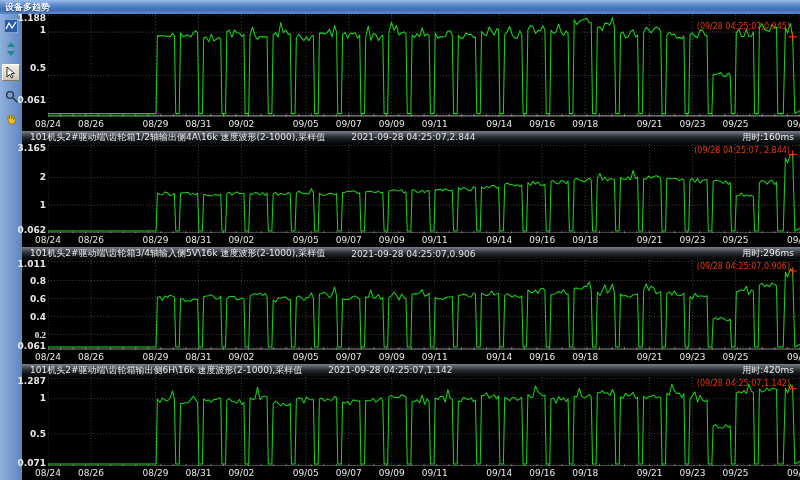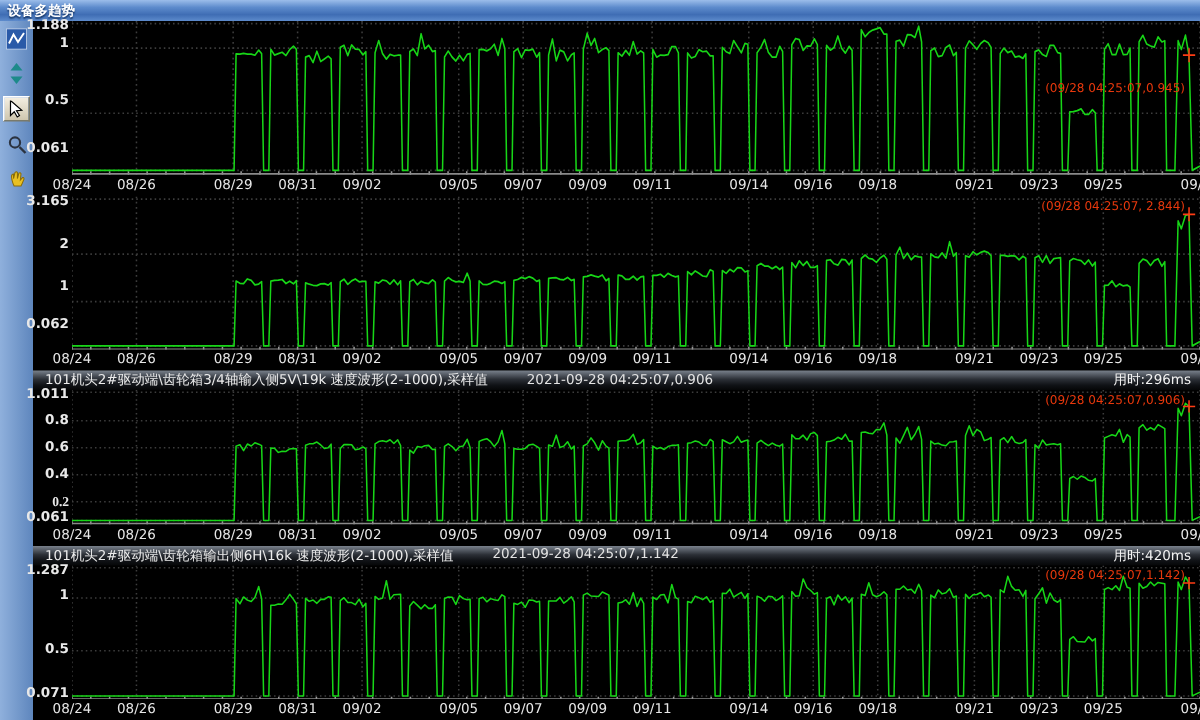--- a/index.html
+++ b/index.html
@@ -166,21 +166,21 @@
                 <line class="tickmin" x1="687.9" y1="86" x2="687.9" y2="88"></line>
                 <line class="tickmin" x1="700.1" y1="86" x2="700.1" y2="88"></line>
                 <line class="tickmin" x1="712.4" y1="86" x2="712.4" y2="88"></line>
                 <line class="tickmin" x1="724.7" y1="86" x2="724.7" y2="88"></line>
                 <line class="tickmin" x1="737.0" y1="86" x2="737.0" y2="88"></line>
                 <line class="axisline" x1="0" y1="87.5" x2="737" y2="87.5"></line>
                 <polyline class="trace" points="0.0,85.5 104.7,85.5 105.9,85.5 107.2,18.8 109.7,19.0 112.1,18.5 114.6,18.9 117.1,19.0 119.5,19.6 122.0,16.7 123.9,18.7 125.2,85.5 128.6,85.5 129.9,16.2 132.3,19.5 134.8,18.7 137.3,17.9 139.8,19.8 142.2,16.4 144.7,14.4 146.6,16.2 147.9,85.5 151.3,85.5 152.6,20.7 155.0,19.8 157.5,23.8 160.0,17.3 162.5,23.2 164.9,21.7 167.4,20.1 169.3,21.7 170.5,85.5 174.0,85.5 175.3,15.1 177.7,13.9 180.2,19.8 182.7,13.7 185.1,16.1 187.6,16.3 190.1,19.4 192.0,17.6 193.2,85.5 196.7,85.5 198.0,18.2 200.4,11.2 202.9,18.7 205.4,21.8 207.8,19.1 210.3,19.9 212.8,19.6 214.7,19.5 215.9,85.5 219.4,85.5 220.7,17.5 223.1,16.0 225.6,19.8 228.1,7.3 230.5,16.0 233.0,13.9 235.5,17.5 237.4,17.0 238.6,85.5 242.1,85.5 243.4,20.6 245.8,17.2 248.3,20.6 250.8,22.9 253.2,19.6 255.7,22.8 258.2,19.1 260.1,18.6 261.3,85.5 264.8,85.5 266.0,16.4 268.5,16.2 271.0,17.1 273.5,15.9 275.9,13.3 278.4,19.7 280.9,10.0 282.8,15.7 284.0,85.5 287.5,85.5 288.7,17.6 291.2,15.8 293.7,20.9 296.1,16.5 298.6,16.8 301.1,16.1 303.6,20.7 305.5,18.1 306.7,85.5 310.2,85.5 311.4,19.5 313.9,10.3 316.4,22.8 318.8,16.7 321.3,17.7 323.8,22.8 326.3,19.3 328.1,18.3 329.4,85.5 332.9,85.5 334.1,16.2 336.6,7.0 339.1,14.0 341.5,10.0 344.0,18.1 346.5,16.3 348.9,15.3 350.8,16.9 352.1,85.5 355.6,85.5 356.8,18.2 359.3,20.1 361.8,16.8 364.2,19.6 366.7,11.8 369.2,18.9 371.6,17.1 373.5,18.3 374.8,85.5 378.3,85.5 379.5,16.3 382.0,20.7 384.5,19.5 386.9,19.7 389.4,19.3 391.9,14.6 394.3,14.7 396.2,18.2 397.5,85.5 401.0,85.5 402.2,18.3 404.7,21.2 407.2,20.3 409.6,16.4 412.1,17.6 414.6,17.3 417.0,20.0 418.9,20.0 420.2,85.5 423.6,85.5 424.9,15.1 427.4,17.6 429.8,18.6 432.3,11.2 434.8,14.7 437.3,18.2 439.7,12.8 441.6,13.3 442.9,85.5 446.3,85.5 447.6,18.2 450.1,15.0 452.5,10.6 455.0,18.0 457.5,20.7 460.0,20.7 462.4,14.5 464.3,17.5 465.6,85.5 469.0,85.5 470.3,13.6 472.8,10.0 475.2,10.7 477.7,16.8 480.2,14.3 482.6,14.4 485.1,10.2 487.0,13.5 488.3,85.5 491.7,85.5 493.0,14.0 495.5,16.7 497.9,15.2 500.4,8.6 502.9,15.7 505.3,18.4 507.8,14.5 509.7,16.8 511.0,85.5 514.4,85.5 515.7,5.0 518.2,9.0 520.6,6.6 523.1,5.2 525.6,4.5 528.0,3.8 530.5,7.5 532.4,7.5 533.7,85.5 537.1,85.5 538.4,11.6 540.9,11.0 543.3,14.4 545.8,7.8 548.3,8.0 550.7,9.5 553.2,3.0 555.1,12.0 556.4,85.5 559.8,85.5 561.1,17.0 563.5,15.4 566.0,20.4 568.5,19.8 571.0,15.1 573.4,13.7 575.9,19.8 577.8,18.0 579.1,85.5 582.5,85.5 583.8,15.5 586.2,11.4 588.7,13.7 591.2,16.2 593.7,12.9 596.1,11.2 598.6,12.4 600.5,15.1 601.8,85.5 605.2,85.5 606.5,18.6 608.9,15.5 611.4,18.1 613.9,17.2 616.3,20.7 618.8,20.1 621.3,21.4 623.2,18.8 624.4,85.5 627.9,85.5 629.2,17.5 631.6,16.5 634.1,19.2 636.6,20.3 639.0,13.9 641.5,14.0 644.0,18.1 645.9,18.5 647.1,85.5 650.6,85.5 651.9,52.0 654.3,51.9 656.8,51.3 659.3,50.3 661.7,53.4 664.2,53.5 666.7,50.7 668.6,52.6 669.8,85.5 673.3,85.5 674.6,16.2 677.0,13.0 679.5,19.2 682.0,19.3 684.4,13.2 686.9,19.3 689.4,19.1 691.3,15.5 692.5,85.5 696.0,85.5 697.2,11.9 699.7,8.2 702.2,13.2 704.7,14.3 707.1,14.9 709.6,9.1 712.1,12.0 714.0,11.3 715.2,85.5 720.6,85.5 722.7,11.3 724.8,16.3 727.5,8.1 729.8,19.6 731.9,85.5 737.0,83.0"></polyline>
                 <line class="marker" x1="725.8405714285716" y1="19.6" x2="733.8405714285716" y2="19.6"></line>
                 <line class="marker" x1="729.8405714285716" y1="15.6" x2="729.8405714285716" y2="23.6"></line>
               </svg>
-            <div class="anno" style="top: 8.05752px; margin-top: 32px;">(09/28 04:25:07,0.945)</div>
+            <div class="anno" style="top: 8.05752px;">(09/28 04:25:07,0.945)</div>
           </div>
         </div>
         <div class="xaxis">
             <span style="left: 0%;">08/24</span>
             <span style="left: 5.71429%;">08/26</span>
             <span style="left: 14.2857%;">08/29</span>
             <span style="left: 20%;">08/31</span>
             <span style="left: 25.7143%;">09/02</span>
             <span style="left: 34.2857%;">09/05</span>
             <span style="left: 40%;">09/07</span>
@@ -190,20 +190,25 @@
             <span style="left: 65.7143%;">09/16</span>
             <span style="left: 71.4286%;">09/18</span>
             <span style="left: 80%;">09/21</span>
             <span style="left: 85.7143%;">09/23</span>
             <span style="left: 91.4286%;">09/25</span>
             <span style="left: 100%;">09/28</span>
           </div>
       </section>
 
       <section class="panel">
+        <div class="phead">
+          <span class="pname">101机头2#驱动端\齿轮箱1/2轴输出侧4A\16k 速度波形(2-1000),采样值</span>
+          <span class="pts">2021-09-28 04:25:07,2.844</span>
+          <span class="pel">用时:160ms</span>
+        </div>
         <div class="pbody">
           <div class="ylab">
               <span style="top: 4px; margin-left: 34px;">3.165</span>
               <span style="top: 33.7881px;">2</span>
               <span style="top: 61.4739px;">1</span>
               <span style="top: 86px;">0.062</span>
             </div>
           <div class="plot">
             <svg preserveAspectRatio="none" viewBox="0 0 737 88">
                 <line class="grid" x1="0" y1="0" x2="0" y2="88"></line>
@@ -310,21 +315,21 @@
             <span style="left: 71.4286%;">09/18</span>
             <span style="left: 80%;">09/21</span>
             <span style="left: 85.7143%;">09/23</span>
             <span style="left: 91.4286%;">09/25</span>
             <span style="left: 100%;">09/28</span>
           </div>
       </section>
 
       <section class="panel">
         <div class="phead">
-          <span class="pname">101机头2#驱动端\齿轮箱3/4轴输入侧5V\19k 速度波形(2-1000),采样值</span>
+          <span class="pname">101机头2#驱动端\齿轮箱3/4轴输入侧5V\16k 速度波形(2-1000),采样值</span>
           <span class="pts">2021-09-28 04:25:07,0.906</span>
           <span class="pel">用时:296ms</span>
         </div>
         <div class="pbody">
           <div class="ylab">
               <span style="top: 4px;">1.011</span>
               <span style="top: 20.615px;">0.8</span>
               <span style="top: 38.7011px;">0.6</span>
               <span style="top: 56.7872px;">0.4</span>
               <span style="top: 74.8733px; font-family: Liberation Serif, serif;">0.2</span>

